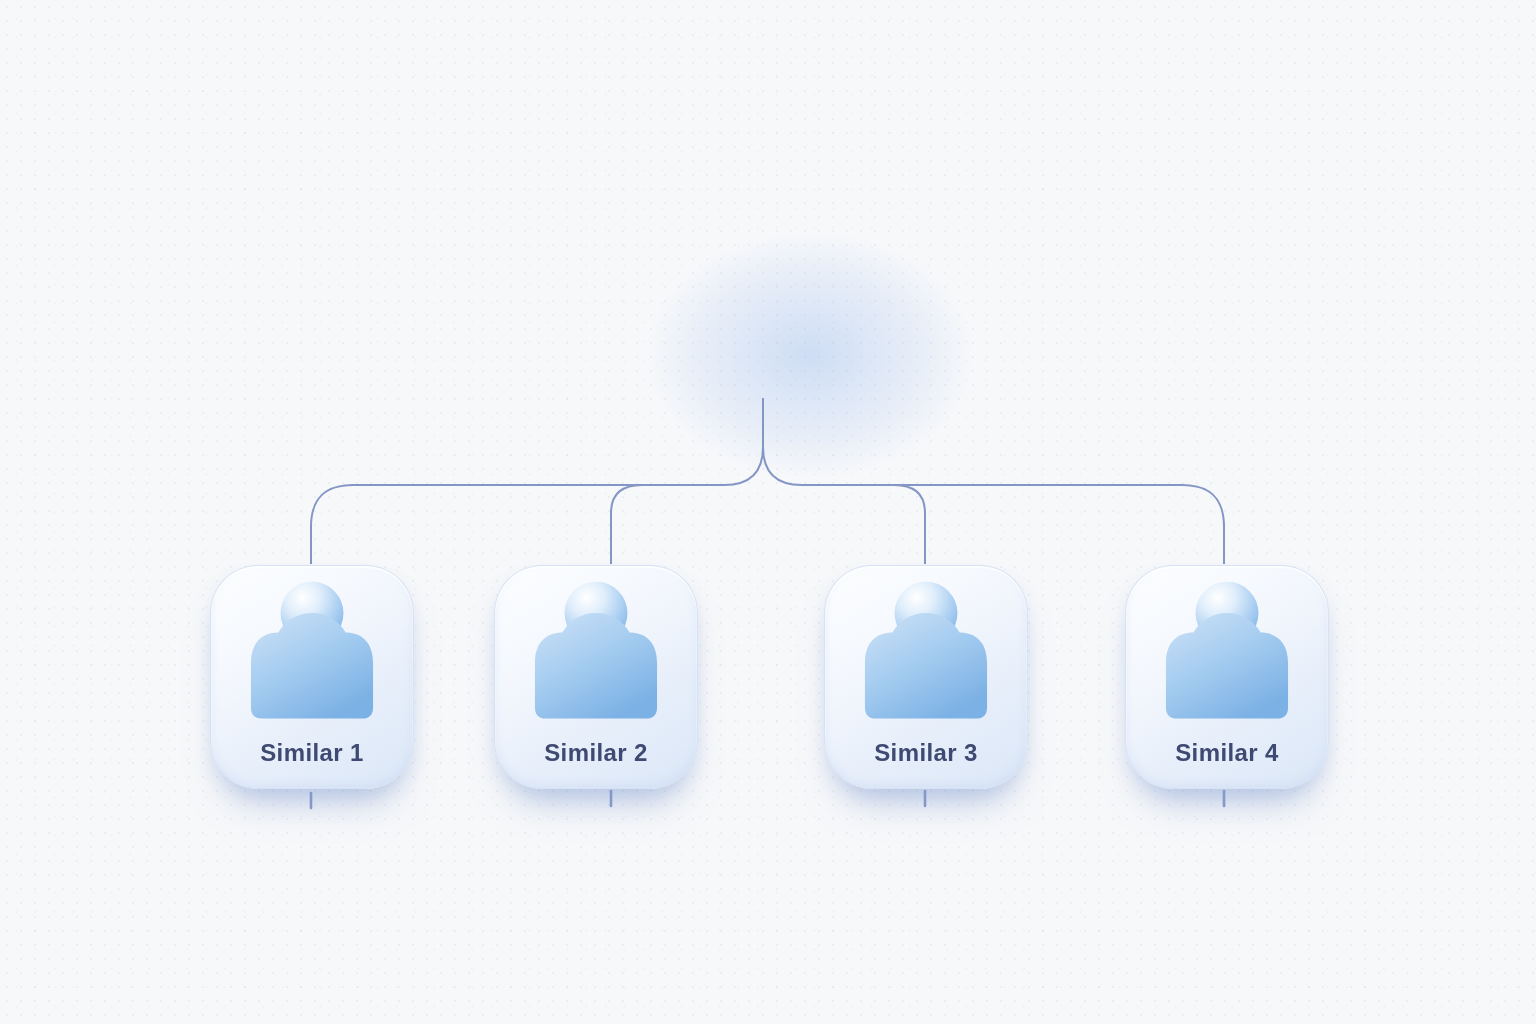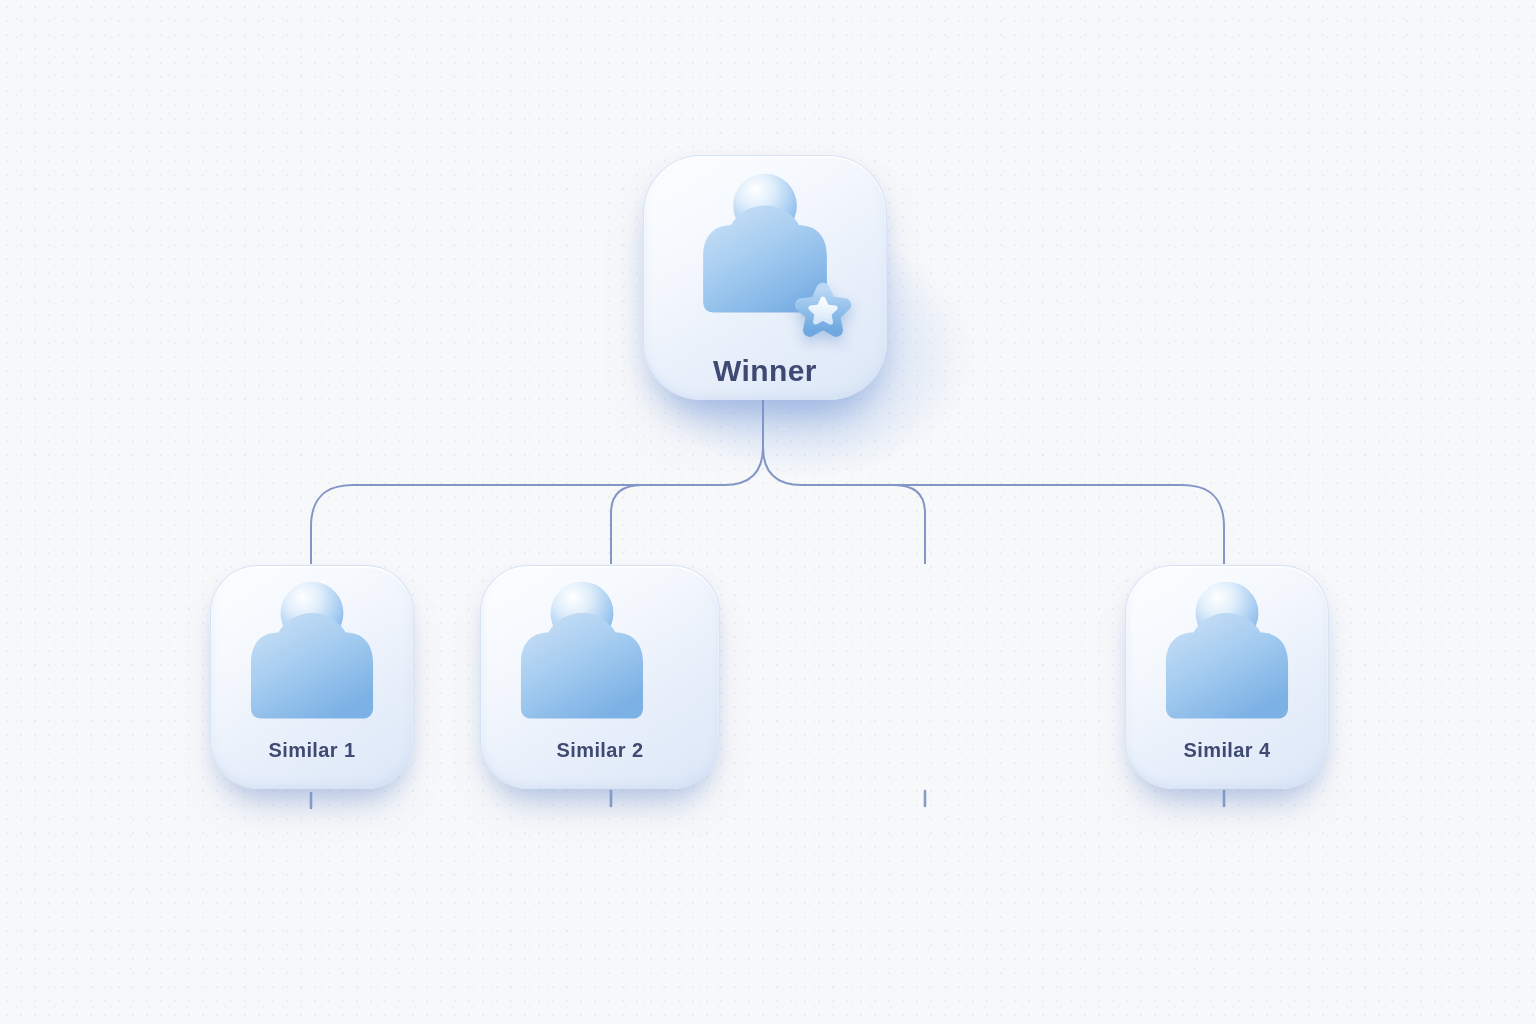--- a/index.html
+++ b/index.html
@@ -36,36 +36,36 @@
       0 26px 36px -16px rgba(118,148,204,0.50),
       0 8px 16px rgba(140,165,215,0.16);
   }
   .card.root{left:643px;top:155px;width:242px;height:243px;border-radius:58px;
     box-shadow:
       inset 0 2px 2px rgba(255,255,255,0.95),
       inset 0 -3px 8px rgba(185,205,238,0.30),
       0 34px 48px -18px rgba(112,148,212,0.55),
       0 10px 22px rgba(140,165,215,0.20);}
   .card.child{top:565px;width:202px;height:222px;border-radius:48px;}
-  .card.c1{left:210px;} .card.c2{left:480px;padding-left:36px;} .card.c3{left:824px;} .card.c4{left:1125px;text-decoration:underline;}
+  .card.c1{left:210px;} .card.c2{left:494px;} .card.c3{left:824px;} .card.c4{left:1125px;text-decoration:underline;}
 
   .person-svg{position:absolute;display:block;}
   .root .person-svg{left:46px;top:14px;width:150px;height:150px;}
   .child .person-svg{left:27px;top:12px;width:148px;height:148px;}
 
   .star-svg{
     position:absolute;left:144px;top:120px;width:70px;height:70px;
     filter:drop-shadow(0 6px 7px rgba(110,150,205,0.45));
   }
   .label{
     position:absolute;left:0;width:100%;text-align:center;
     color:#3e4a72;font-weight:700;letter-spacing:0.4px;
   }
   .root .label{top:198px;font-size:30px;}
-  .child .label{top:173px;font-size:20px;}
+  .child .label{top:173px;font-size:24px;}
 </style>
 </head>
 <body>
 
 <div class="texture"></div>
 
 <svg width="0" height="0" style="position:absolute" aria-hidden="true">
   <defs>
     <radialGradient id="gHead" cx="35%" cy="25%" r="85%">
       <stop offset="0" stop-color="#ffffff"></stop>
@@ -113,44 +113,41 @@
       <path d="M 894 485 Q 925 485 925 513 L 925 564"></path>
     </g>
     <g fill="none" stroke="#7d90c2" stroke-width="2.6" stroke-linecap="round" opacity="0.9">
       <path d="M 311 793 L 311 808"></path>
       <path d="M 611 791 L 611 806"></path>
       <path d="M 925 791 L 925 806"></path>
       <path d="M 1224 791 L 1224 806"></path>
     </g>
   </svg>
 
-  <div class="card root">
-    <svg class="person-svg">
-        <use href="#person"></use>
-      </svg>
-    <svg class="star-svg">
-        <use href="#star"></use>
-      </svg>
-    <div class="label">Winner</div>
-  </div>
 
   <div class="card child c1">
     <svg class="person-svg">
         <use href="#person"></use>
       </svg>
     <div class="label">Similar 1</div>
   </div>
 
   <div class="card child c2">
     <svg class="person-svg">
         <use href="#person"></use>
       </svg>
     <div class="label">Similar 2</div>
   </div>
 
+  <div class="card child c3">
+    <svg class="person-svg">
+        <use href="#person"></use>
+      </svg>
+    <div class="label">Similar 3</div>
+  </div>
 
   <div class="card child c4">
     <svg class="person-svg">
         <use href="#person"></use>
       </svg>
     <div class="label">Similar 4</div>
   </div>
 
 </div>
 

